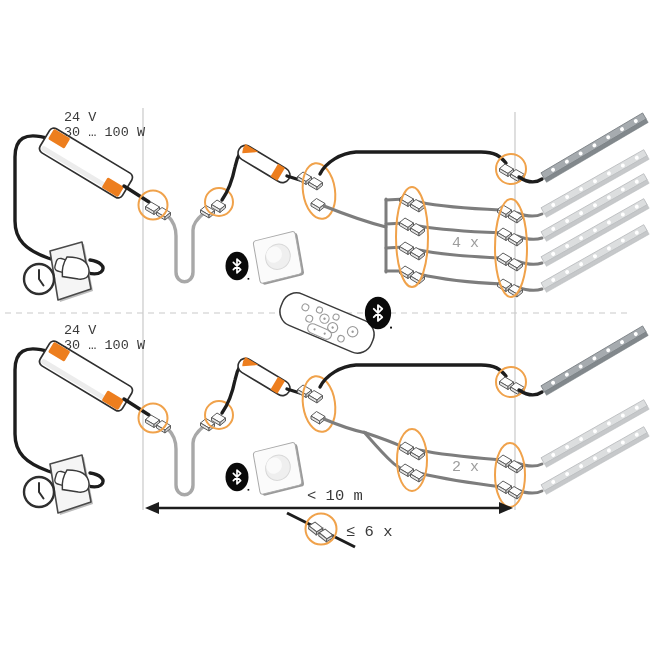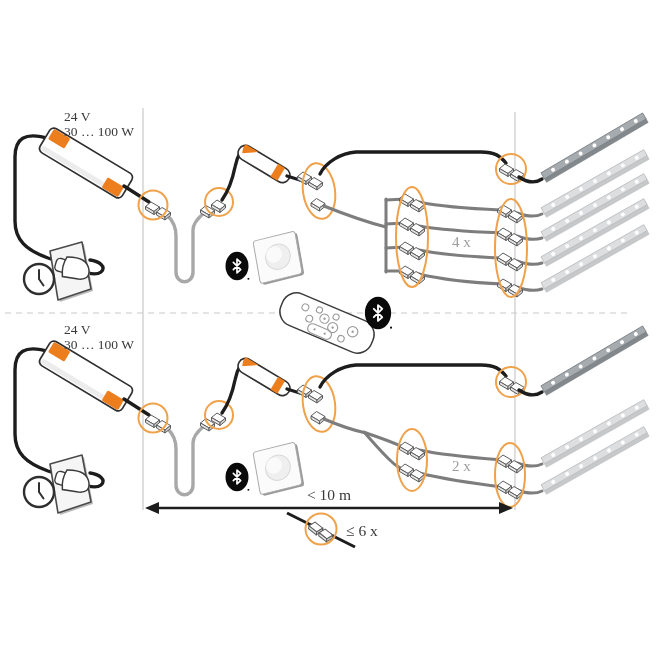--- a/index.html
+++ b/index.html
@@ -1,17 +1,17 @@
 <!DOCTYPE html>
 <html><head>
 <meta charset="utf-8">
 <style>
   html,body{margin:0;padding:0;background:#ffffff;}
   .stage{position:relative;width:660px;height:660px;background:#fff;overflow:hidden;
-         font-family:Liberation Serif, serif;}
+         font-family:Liberation Mono, monospace;}
   svg{display:block;}
   .cable-k{stroke:#1d1d1d;stroke-width:3.4;fill:none;stroke-linecap:round;stroke-linejoin:round;}
   .cable-g{stroke:#a8a8a8;stroke-width:3.4;fill:none;stroke-linecap:round;stroke-linejoin:round;}
   .cable-c{stroke:#7d7d7d;stroke-width:3;fill:none;stroke-linecap:round;stroke-linejoin:round;}
   .oring{stroke:#f0a24b;stroke-width:2;fill:none;}
   .guide{stroke:#c9c9c9;stroke-width:1.2;}
   .divider{stroke:#c9c9c9;stroke-width:1.2;stroke-dasharray:6 5;}
   .lbl{font-size:13.5px;fill:#3a3a3a;}
   .lbl-count{font-size:15px;fill:#9d9d9d;}
   .lbl-ann{font-size:15.5px;fill:#3a3a3a;}

